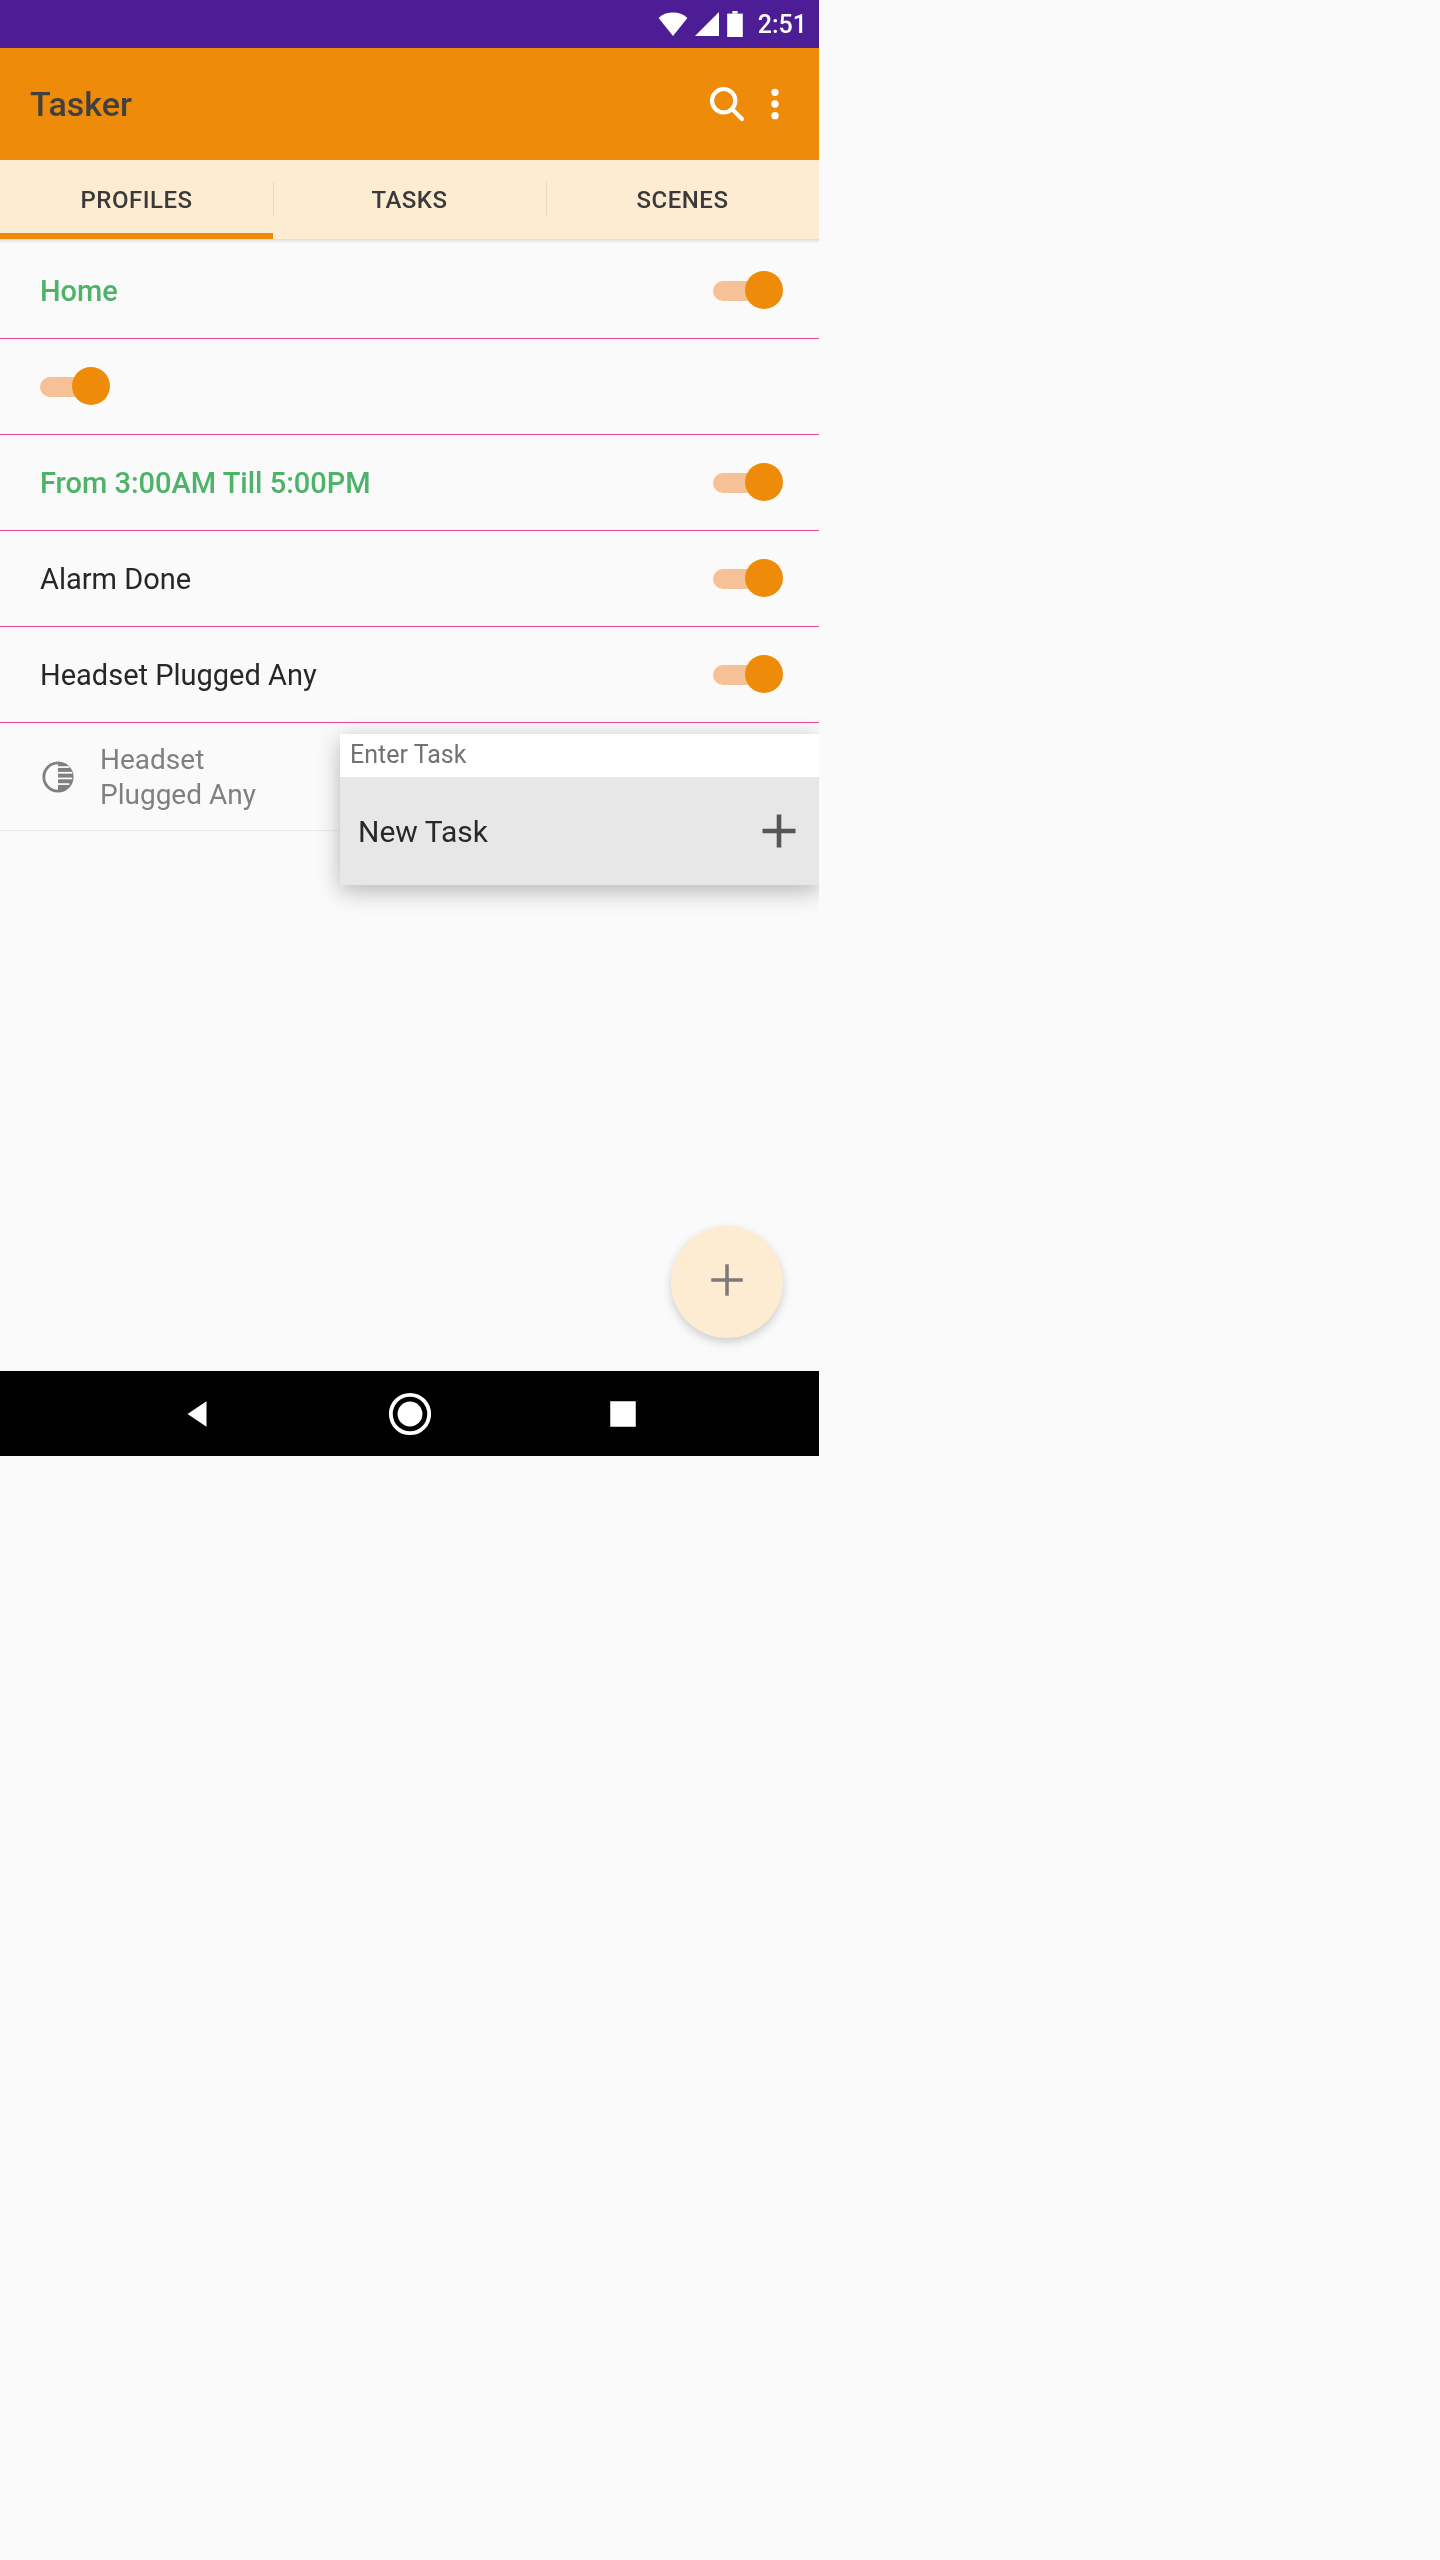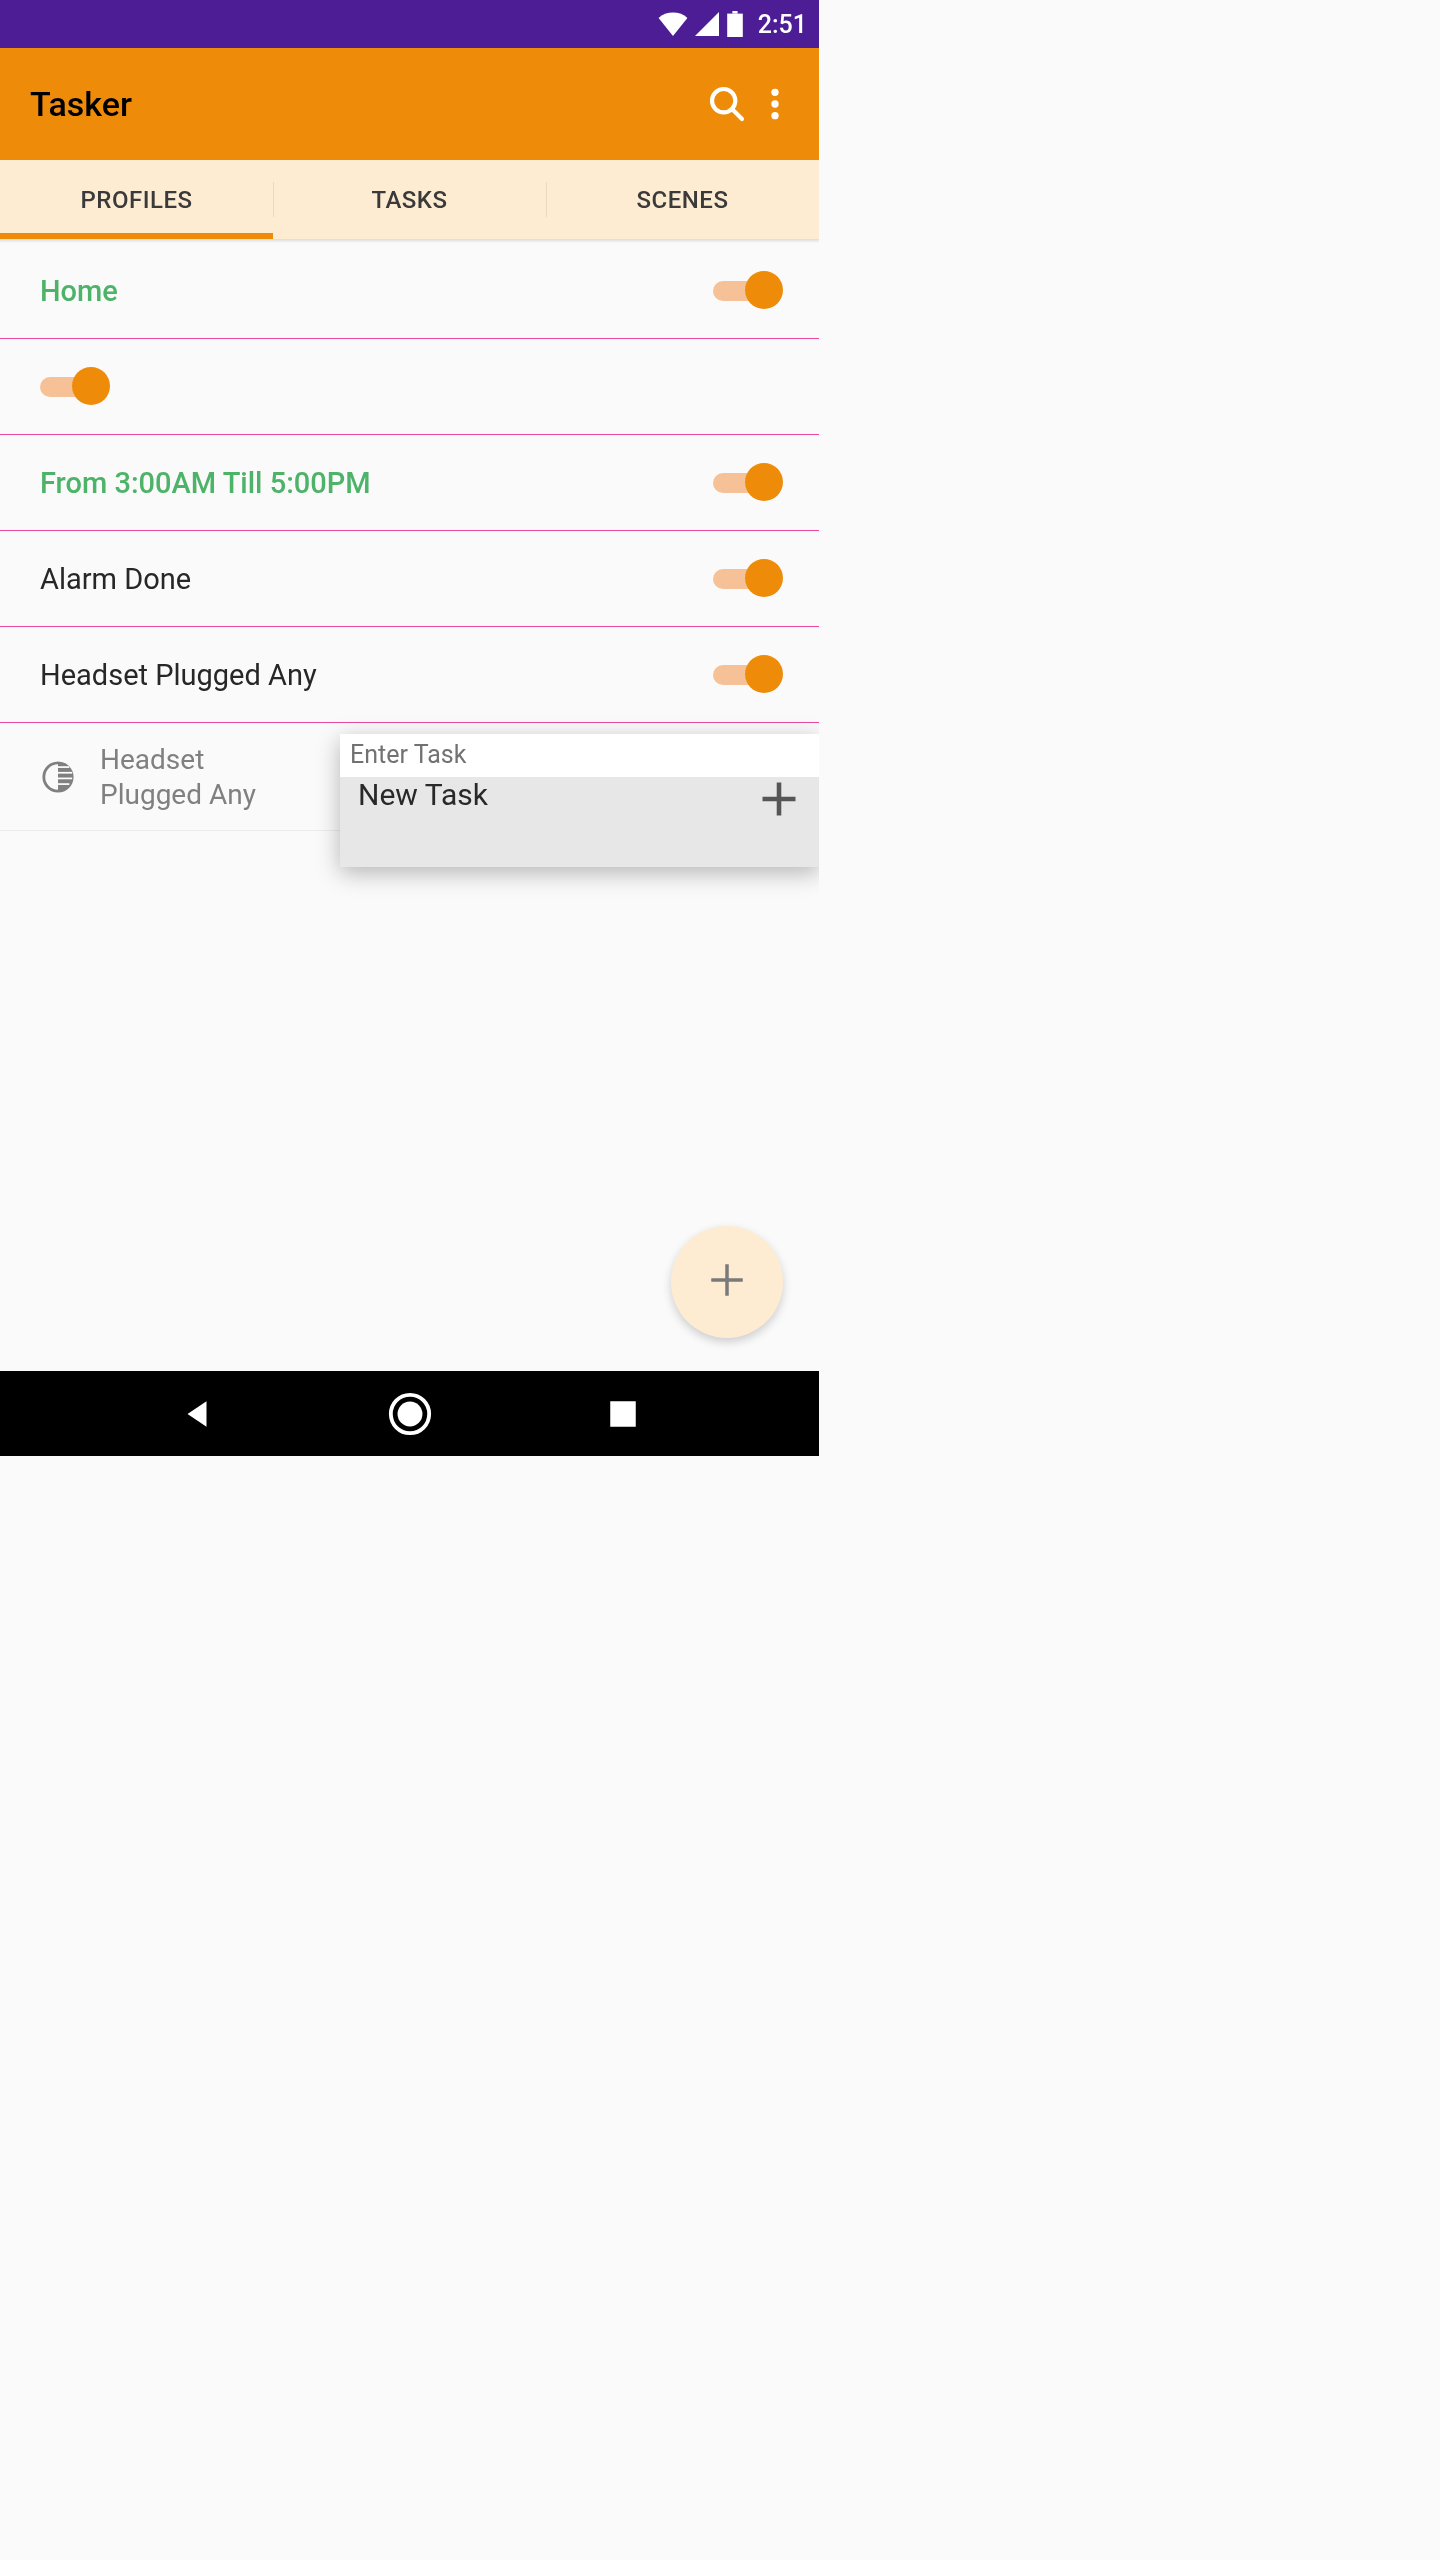--- a/index.html
+++ b/index.html
@@ -22,21 +22,21 @@
     color: #fff;
   }
   .status-time { font-size: 25px; font-weight: 500; margin-left: 8px; }
   .status-icon-svg { display: block; }
   .app-bar {
     height: 112px;
     background: #ee8c0a;
     display: flex;
     align-items: center;
     padding: 0 20px;
-    color: #000000;
+    color: #404040;
   }
   .app-title { font-size: 34px; font-weight: 500; flex: 1; margin-left: 10px; }
   .app-bar-icon { width: 48px; display: flex; align-items: center; justify-content: center; }
   .tab-bar {
     height: 79px;
     background: #feecd2;
     display: flex;
     position: relative;
   }
   .tab {
@@ -136,23 +136,23 @@
     background: #fff;
     box-shadow: 0 6px 22px rgba(0,0,0,0.28);
   }
   .popup-header {
     font-size: 25px;
     color: #727272;
     padding: 6px 10px 8px 10px;
   }
   .popup-item {
     display: flex;
-    align-items: flex-start;
+    align-items: center;
     padding: 0 18px;
-    height: 90px;
+    height: 108px;
     font-size: 30px;
     color: #292929;
   }
   .popup-item.selected { background: #e7e7e7; }
   .popup-item .item-text { flex: 1; }
   .popup-plus svg { display:block; }
   .fab {
     position: absolute;
     right: 36px;
     bottom: 118px;

